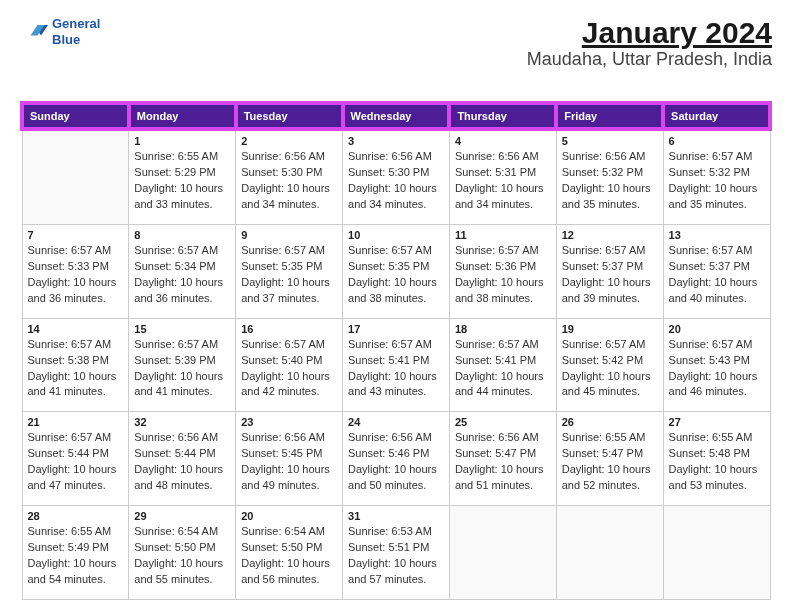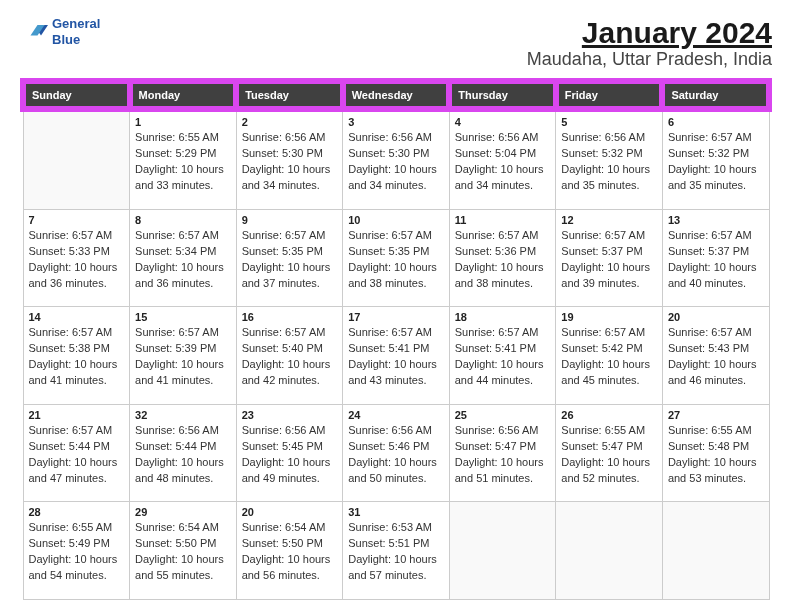--- a/index.html
+++ b/index.html
@@ -9,20 +9,21 @@
       width: 792px;
       height: 612px;
       overflow: hidden;
     }
     .page {
       width: 792px;
       height: 612px;
       padding: 16px 20px 12px 20px;
       display: flex;
       flex-direction: column;
+      gap: 23px;
     }
     .header {
       display: flex;
       justify-content: space-between;
       align-items: flex-start;
       margin-bottom: 8px;
     }
     .logo {
       display: flex;
       align-items: center;
@@ -54,27 +55,27 @@
     .subtitle {
       font-size: 18px;
       color: #444;
     }
     .calendar-table {
       width: 100%;
       border-collapse: collapse;
       flex: 1;
     }
     .calendar-table thead tr th {
-      background-color: #404040;
+      background-color: #4c1d95;
       color: #fff;
       font-size: 11px;
       font-weight: bold;
       padding: 5px 6px;
       text-align: left;
-      border: 6px solid #d946ef;
+      border: 4px solid #d946ef;
     }
     .calendar-table tbody tr td {
       border: 1px solid #ccc;
       vertical-align: top;
       padding: 4px 5px;
       font-size: 9px;
       color: #222;
       background: #fff;
       width: calc(100% / 7);
       height: 82px;
@@ -148,21 +149,21 @@
           <td>
             <span class="day-number">3</span>
             <div class="day-info">Sunrise: 6:56 AM
 Sunset: 5:30 PM
 Daylight: 10 hours
 and 34 minutes.</div>
           </td>
           <td>
             <span class="day-number">4</span>
             <div class="day-info">Sunrise: 6:56 AM
-Sunset: 5:04 PM
+Sunset: 5:31 PM
 Daylight: 10 hours
 and 34 minutes.</div>
           </td>
           <td>
             <span class="day-number">5</span>
             <div class="day-info">Sunrise: 6:56 AM
 Sunset: 5:32 PM
 Daylight: 10 hours
 and 35 minutes.</div>
           </td>

